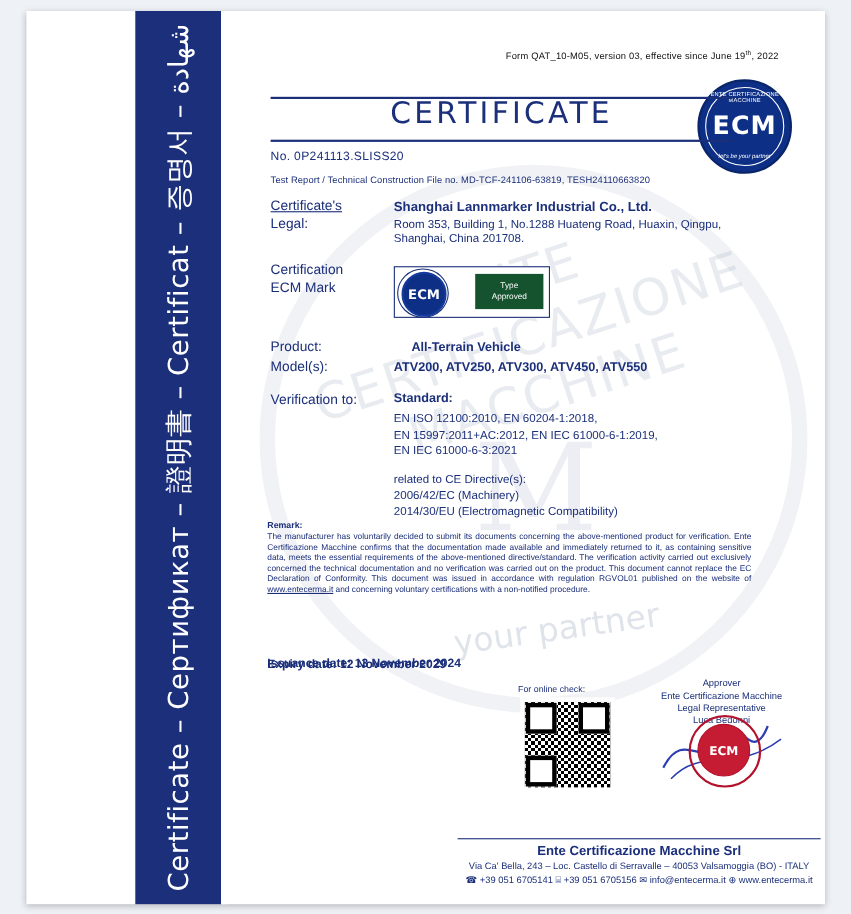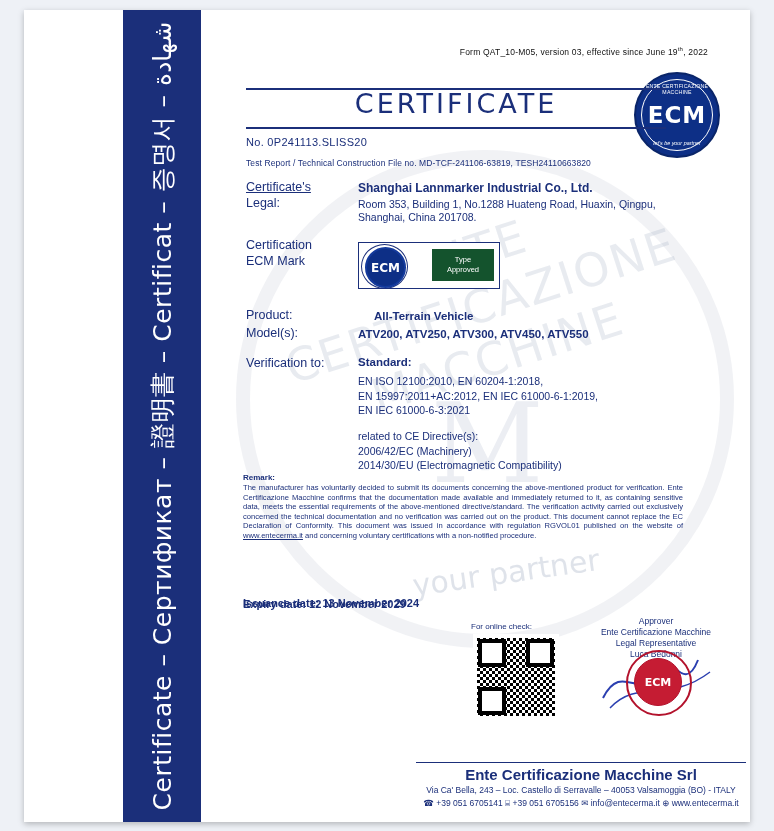--- a/index.html
+++ b/index.html
@@ -168,21 +168,21 @@
     display:flex;align-items:center;justify-content:center;
     color:#fff;font-size:11px;font-weight:bold;font-family:"DejaVu Sans", sans-serif;
   }
   .sig{
     position:absolute;left:392px;top:628px;width:120px;height:80px;
     pointer-events:none;
   }
 
   .footline{position:absolute;left:210px;top:752px;width:330px;height:1px;background:#1b2f7a;}
   .footer{position:absolute;left:190px;top:756px;width:370px;text-align:center;color:#1b2f7a;}
-  .f1{font-size:15px;font-weight:bold;}
+  .f1{font-size:12px;font-weight:bold;}
   .f2{font-size:8.5px;margin-top:2px;}
   .f3{font-size:8.5px;margin-top:3px;}
 
   
   .ecm-logo{
     position:absolute;right:30px;top:62px;width:82px;height:82px;border-radius:50%;
     background:#0d2f86;border:2px solid #0a2569;
   }
   .ecm-logo .ring{
     position:absolute;left:5px;top:5px;right:5px;bottom:5px;border-radius:50%;

